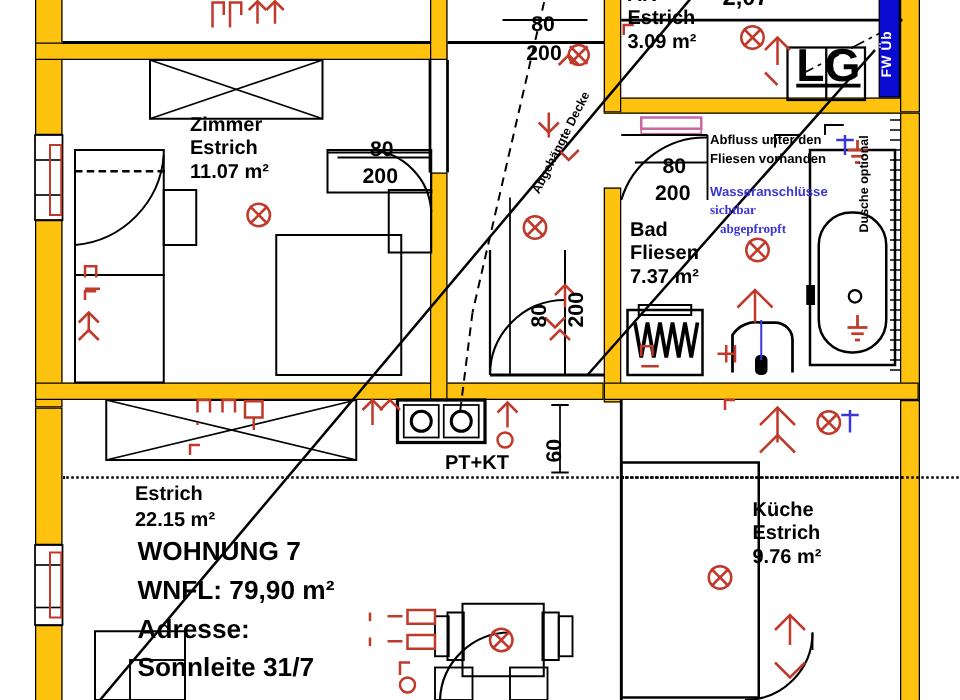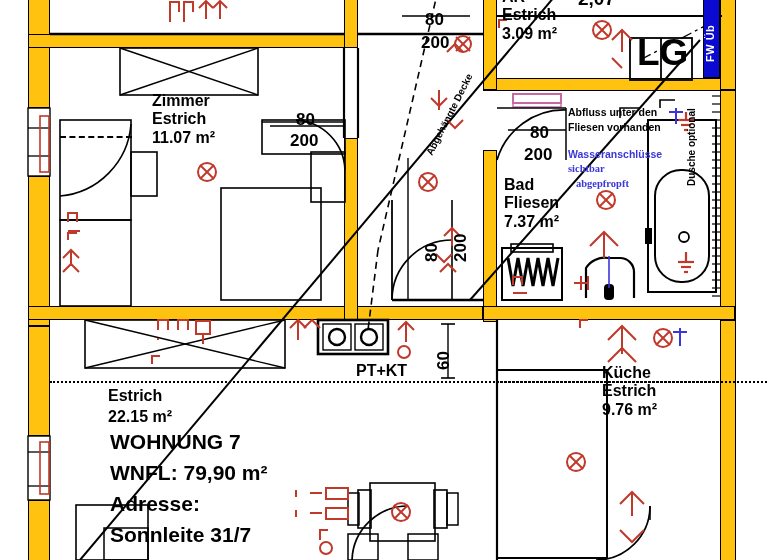--- a/index.html
+++ b/index.html
@@ -337,29 +337,29 @@
 
   <div class="lbl lbl-room" style="left:504px;top:176px;">
     <div>Bad</div>
     <div>Fliesen</div>
     <div>7.37 m²</div>
   </div>
 
   <div class="lbl lbl-room" style="left:108px;top:387px;">Estrich</div>
   <div class="lbl lbl-room" style="left:108px;top:408px;">22.15 m²</div>
 
-  <div class="lbl lbl-room" style="left:602px;top:364px;">
+  <div class="lbl lbl-room" style="left:602px;top:400px;">
     <div>Küche</div>
     <div>Estrich</div>
     <div>9.76 m²</div>
   </div>
 
   <div class="lbl" style="left:312px;top:362px;font-size:16px;margin-left:44px;">PT+KT</div>
 
-  <div class="lbl" style="left:637px;top:34px;font-size:37px;line-height:1;">LG</div>
+  <div class="lbl" style="left:637px;top:34px;font-size:37px;line-height:1;text-decoration:underline;">LG</div>
 
   <div class="lbl lbl-big" style="left:110px;top:430px;">WOHNUNG 7</div>
   <div class="lbl lbl-big" style="left:110px;top:461px;">WNFL: 79,90 m²</div>
   <div class="lbl lbl-big" style="left:110px;top:492px;">Adresse:</div>
   <div class="lbl lbl-big" style="left:110px;top:523px;">Sonnleite 31/7</div>
 
   <div class="dim" style="left:296px;top:110px;">80</div>
   <div class="dim" style="left:290px;top:131px;">200</div>
 
   <div class="dim" style="left:425px;top:10px;">80</div>

